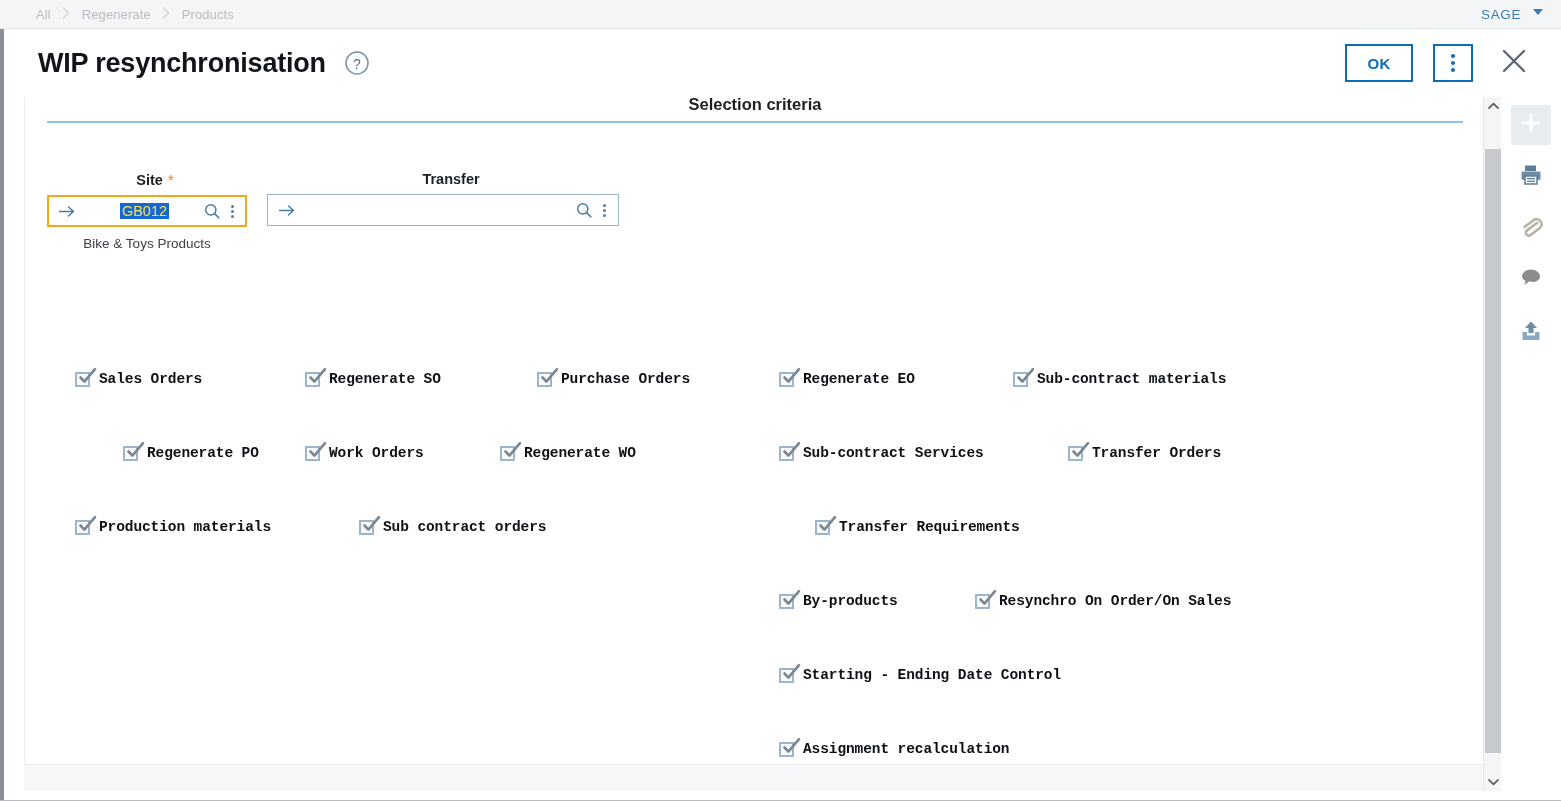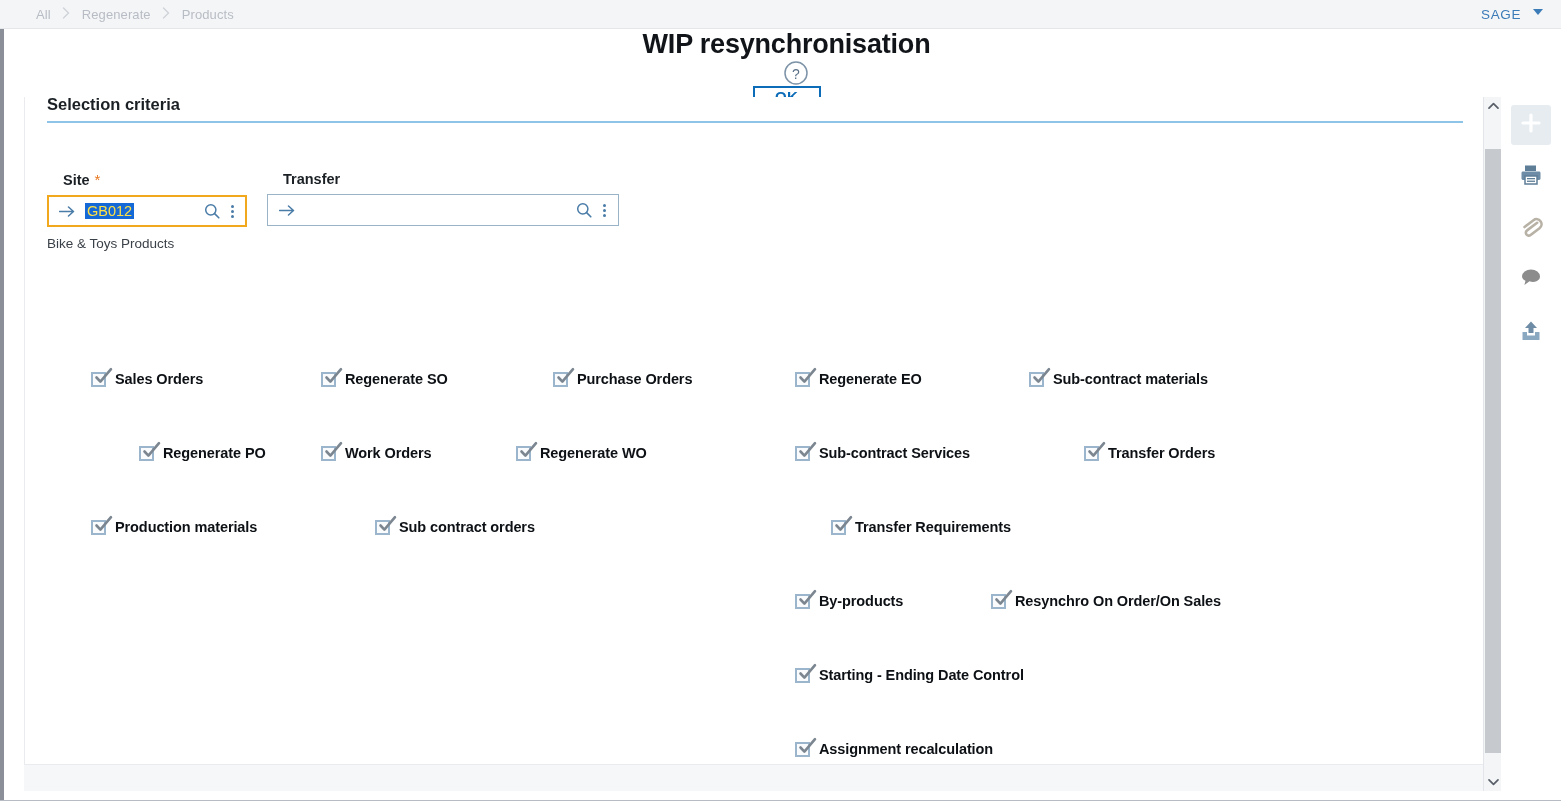--- a/index.html
+++ b/index.html
@@ -76,21 +76,20 @@
 
   
   .title-row {
     position: absolute;
     left: 0; top: 0;
     width: 1557px; height: 68px;
     display: flex;
     align-items: center;
     padding: 0 26px 0 34px;
     background: #fff;
-    flex-direction: column;
   }
   .page-title {
     font-size: 27px;
     font-weight: bold;
     color: #111418;
     letter-spacing: -0.2px;
     white-space: nowrap;
   }
   .help-icon {
     margin-left: 18px;
@@ -145,20 +144,21 @@
     overflow: hidden;
   }
   .content-card {
     position: absolute;
     left: 0; top: 0;
     width: 1464px; height: 668px;
     background: #ffffff;
     border: 1px solid #e9ebee;
     border-top: none;
     overflow: hidden;
+    text-align: center;
   }
 
   .section-head {
     position: absolute;
     left: 22px; top: -4px;
     width: 1416px;
   }
   .section-title {
     font-size: 16.5px;
     font-weight: bold;
@@ -246,22 +246,22 @@
   .field-help {
     font-size: 13.5px;
     color: #3b4148;
     margin-top: 9px;
     white-space: nowrap;
   }
 
   
   .cb-area {
     position: absolute;
-    left: 16px; top: 0;
-    width: 1464px; height: 668px;
+    left: 0; top: 0;
+    width: 1464px; height: 668px; font-family: Liberation Mono, monospace;
   }
   .cb {
     position: absolute;
     display: flex;
     align-items: center;
     white-space: nowrap;
     cursor: pointer;
   }
   .cb-box {
     position: relative;

